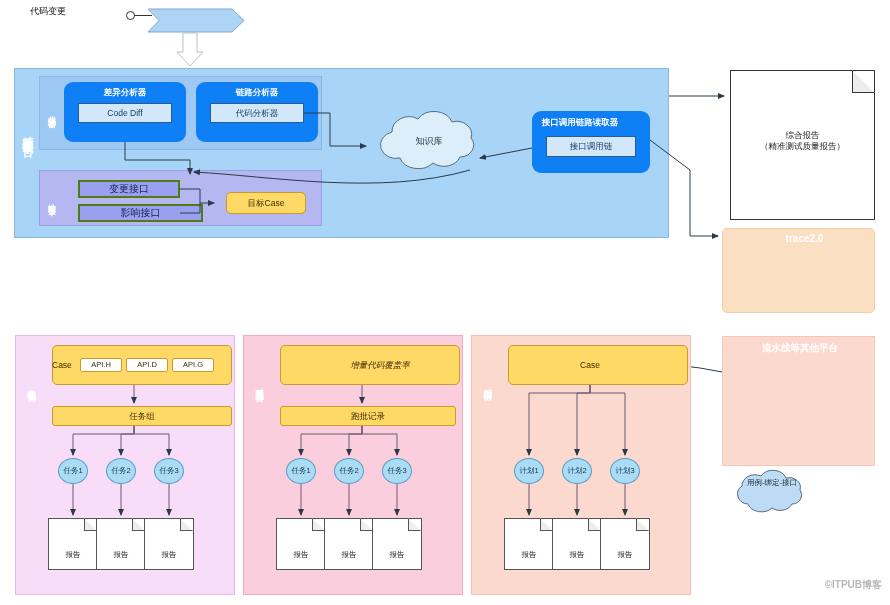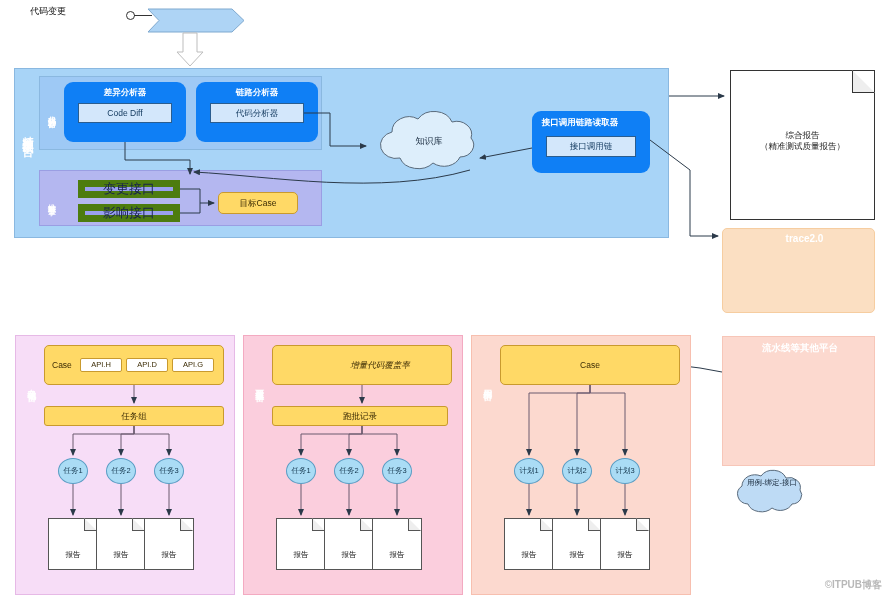--- a/index.html
+++ b/index.html
@@ -27,24 +27,24 @@
   #diff-analyzer{left:64px;top:82px;width:122px;height:60px;}
   #diff-analyzer-title{left:64px;top:86px;width:122px;height:12px;}
   #code-diff-box{left:78px;top:103px;width:94px;height:20px;}
   #chain-analyzer{left:196px;top:82px;width:122px;height:60px;}
   #chain-analyzer-title{left:196px;top:86px;width:122px;height:12px;}
   #method-chain-box{left:210px;top:103px;width:94px;height:20px;}
 
   #rec-engine-group{left:39px;top:170px;width:283px;height:56px;background:#b4b7f0;border:1px solid #9a9ee3;}
   #rec-engine-vlabel{left:42px;top:178px;width:18px;height:44px;color:#ffffff;font-weight:bold;font-size:8px;
      writing-mode:vertical-rl;letter-spacing:1px;}
-  .purplebox{background:#9aa0ef;border:7px solid #4d7c0f;color:#17204d;font-size:13px;}
+  .purplebox{background:#9aa0ef;border:2px solid #4d7c0f;color:#17204d;font-size:10px;}
   #change-api-box{left:78px;top:180px;width:102px;height:18px;}
-  #impact-api-box{left:78px;top:204px;width:102px;height:18px;}
-  .yellowbox{background:#ffd966;border:1px solid #c99a2e;border-radius:5px;color:#3c2c05;}
+  #impact-api-box{left:78px;top:204px;width:125px;height:18px;}
+  .yellowbox{background:#ffd966;border:1px solid #c99a2e;border-radius:5px;color:#3c2c05;margin-left:8px;}
   #target-case-box{left:218px;top:192px;width:80px;height:22px;font-size:8.5px;}
   #kb-cloud-label{left:370px;top:133px;width:118px;height:18px;font-size:9px;color:#16283c;z-index:4;}
 
   #api-chain-reader{left:532px;top:111px;width:118px;height:62px;}
   #api-chain-reader-title{left:532px;top:116px;width:96px;height:12px;}
   #api-chain-box{left:546px;top:136px;width:90px;height:21px;}
 
   
   #report-doc{left:730px;top:70px;width:145px;height:150px;background:#ffffff;border:1px solid #333;}
   #report-doc-fold{left:852px;top:70px;width:23px;height:23px;background:#eeeeee;

